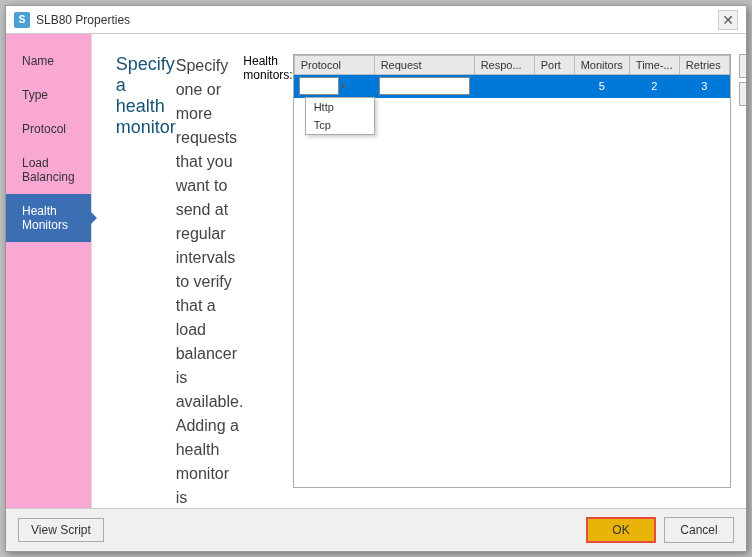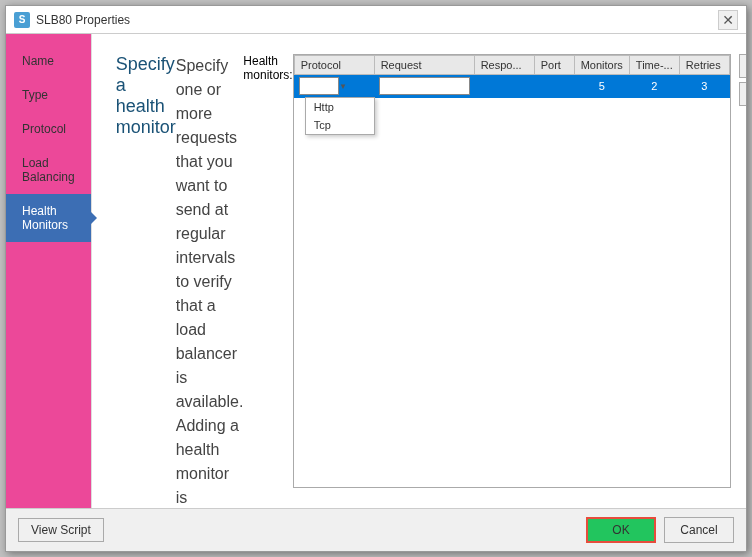--- a/index.html
+++ b/index.html
@@ -65,21 +65,21 @@
       border: 1px solid #ccc;
       background: #f0f0f0;
     }
     .body {
       display: flex;
       flex: 1;
       overflow: hidden;
     }
     .sidebar {
       width: 181px;
-      background: #ec4899;
+      background: #f9a8d4;
       border-right: 1px solid #ddd;
       padding: 10px 0;
     }
     .sidebar-item {
       padding: 10px 16px;
       cursor: pointer;
       color: #333;
       font-size: 12px;
     }
     .sidebar-item.active {
@@ -218,21 +218,21 @@
       font-size: 12px;
       border: 1px solid #aaa;
       background: #f0f0f0;
       cursor: pointer;
       min-width: 70px;
       text-align: center;
       color: #333;
     }
     .btn-ok {
       border: 2px solid #e74c3c;
-      background: #22c55e;
+      background: #eab308;
       font-size: 12px;
       padding: 4px 20px;
       cursor: pointer;
       color: #333;
       min-width: 70px;
     }
     .footer {
       display: flex;
       justify-content: space-between;
       align-items: center;

